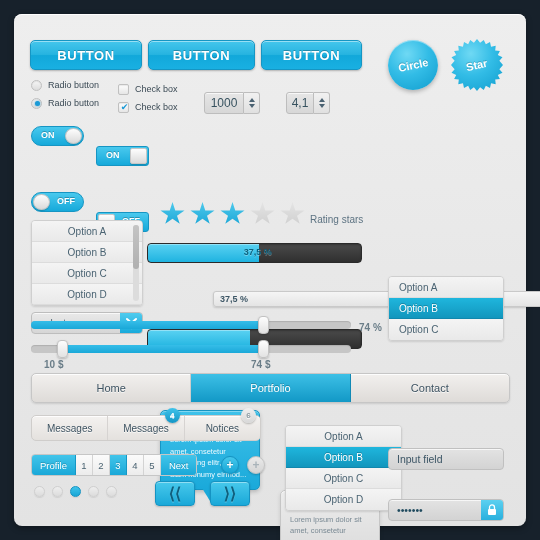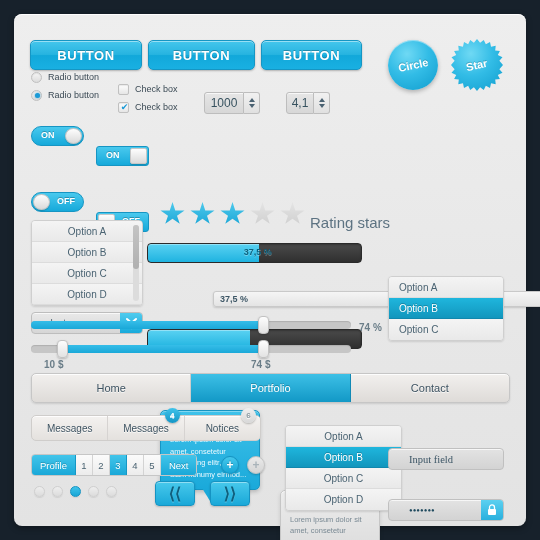--- a/index.html
+++ b/index.html
@@ -286,21 +286,21 @@
   }
 
   
   .field {
     height: 22px; border-radius: 4px; display: flex; align-items: center;
     border: 1px solid #c0c0c0; font-size: 10.5px; position: relative;
     box-shadow: 0 1px 0 rgba(255,255,255,.7) inset;
   }
   .field.plain { background: linear-gradient(180deg,#e3e3e3,#d3d3d3); color: #3c5565; }
   .field.pw { background: linear-gradient(180deg,#e3e3e3,#d3d3d3); color: #1f4a5e; }
-  .field .ftxt { padding-left: 20px; font-family: Liberation Serif, serif; }
+  .field .ftxt { padding-left: 8px; }
   .field .iconbtn {
     position: absolute; right: 0; top: 0; bottom: 0; width: 22px;
     background: linear-gradient(180deg,#5cd0f0,#29b0de); border-radius: 0 3px 3px 0;
     display: flex; align-items: center; justify-content: center; color: #fff; font-size: 11px;
     text-shadow: 0 -1px 0 rgba(0,0,0,.2); cursor: pointer;
   }
 
   
   .circle-badge {
     width: 50px; height: 50px; border-radius: 50%;
@@ -316,40 +316,40 @@
     width: 52px; height: 52px;
     background: radial-gradient(circle at 38% 28%, #6fd9f4 0%, #32bce6 45%, #0f9ccd 100%);
     display: flex; align-items: center; justify-content: center;
     clip-path: polygon(50% 0%,56% 7%,63% 2%,67% 10%,75% 6%,77% 15%,86% 13%,85% 22%,94% 23%,90% 31%,99% 35%,93% 42%,100% 50%,93% 58%,99% 65%,90% 69%,94% 77%,85% 78%,86% 87%,77% 85%,75% 94%,67% 90%,63% 98%,56% 93%,50% 100%,44% 93%,37% 98%,33% 90%,25% 94%,23% 85%,14% 87%,15% 78%,6% 77%,10% 69%,1% 65%,7% 58%,0% 50%,7% 42%,1% 35%,10% 31%,6% 23%,15% 22%,14% 13%,23% 15%,25% 6%,33% 10%,37% 2%,44% 7%);
   }
   .star-badge .cl {
     color: #fff; font-size: 11px; font-weight: bold; transform: rotate(-12deg);
     text-shadow: 0 -1px 0 rgba(0,0,0,.2);
   }
 
-  .caption { font-size: 15px; color: #5d7382; }
+  .caption { font-size: 10px; color: #5d7382; }
 </style>
 </head>
 <body>
 
 <div id="root">
   <div class="panel">
 
     <div class="btn-big abs" style="left:16px; top:26px; width:112px;">BUTTON</div>
     <div class="btn-big abs" style="left:134px; top:26px; width:107px;">BUTTON</div>
     <div class="btn-big abs" style="left:247px; top:26px; width:101px;">BUTTON</div>
 
     <div class="circle-badge abs" style="left:374px; top:26px;">
       <span class="cl">Circle</span>
     </div>
     <div class="star-badge abs" style="left:437px; top:25px;">
       <span class="cl">Star</span>
     </div>
 
-    <div class="abs" style="left:17px; top:56px;">
+    <div class="abs" style="left:17px; top:64px;">
       <div class="opt-row" style="margin-bottom:4px;">
         <span class="radio-dot"></span>
         <span>Radio button</span>
       </div>
       <div class="opt-row">
         <span class="radio-dot on"></span>
         <span>Radio button</span>
       </div>
     </div>
 

